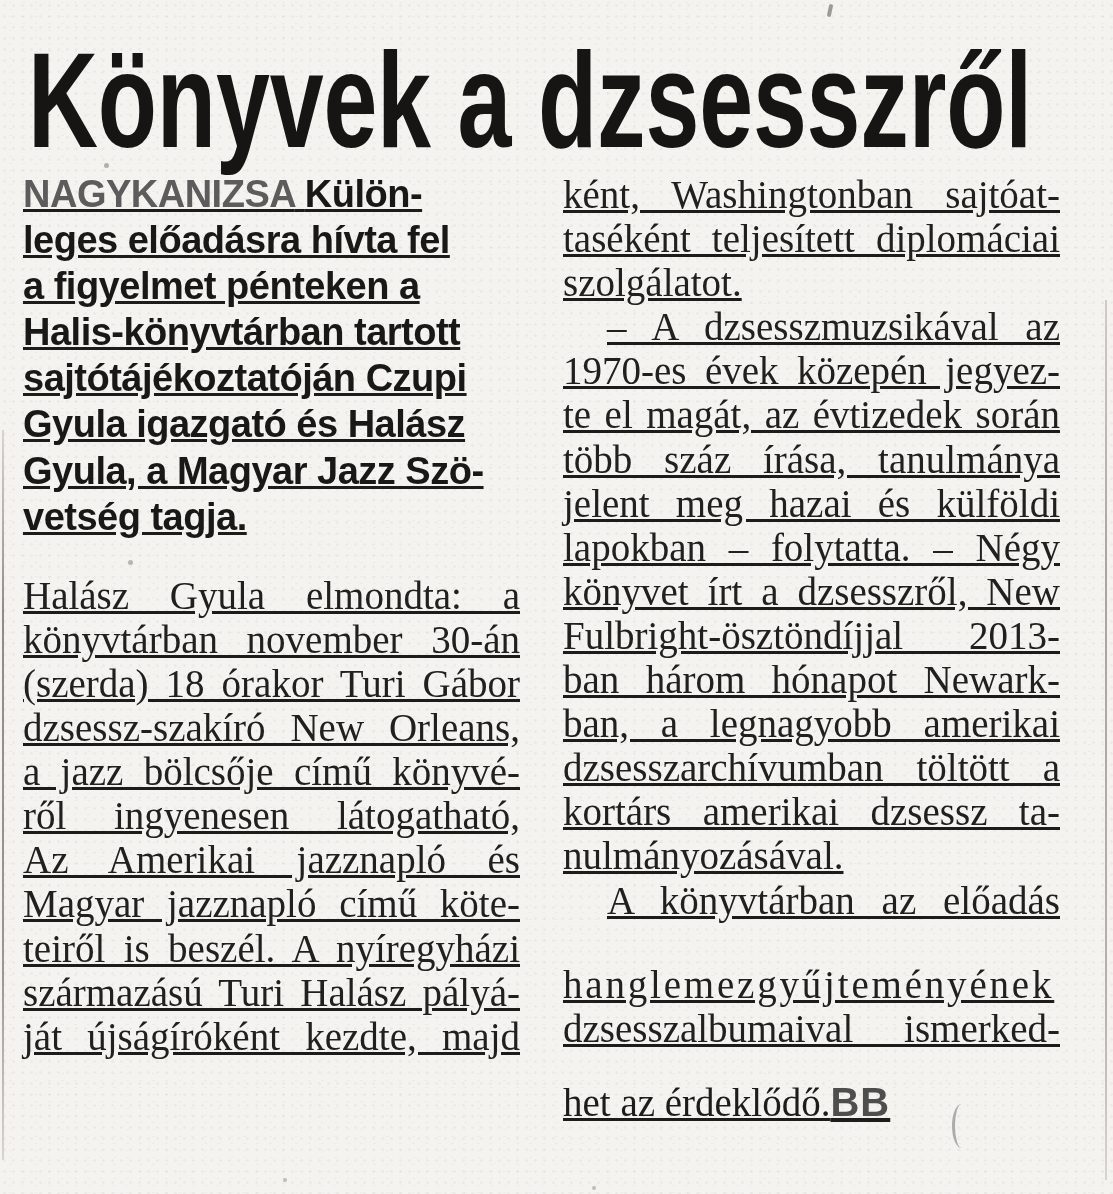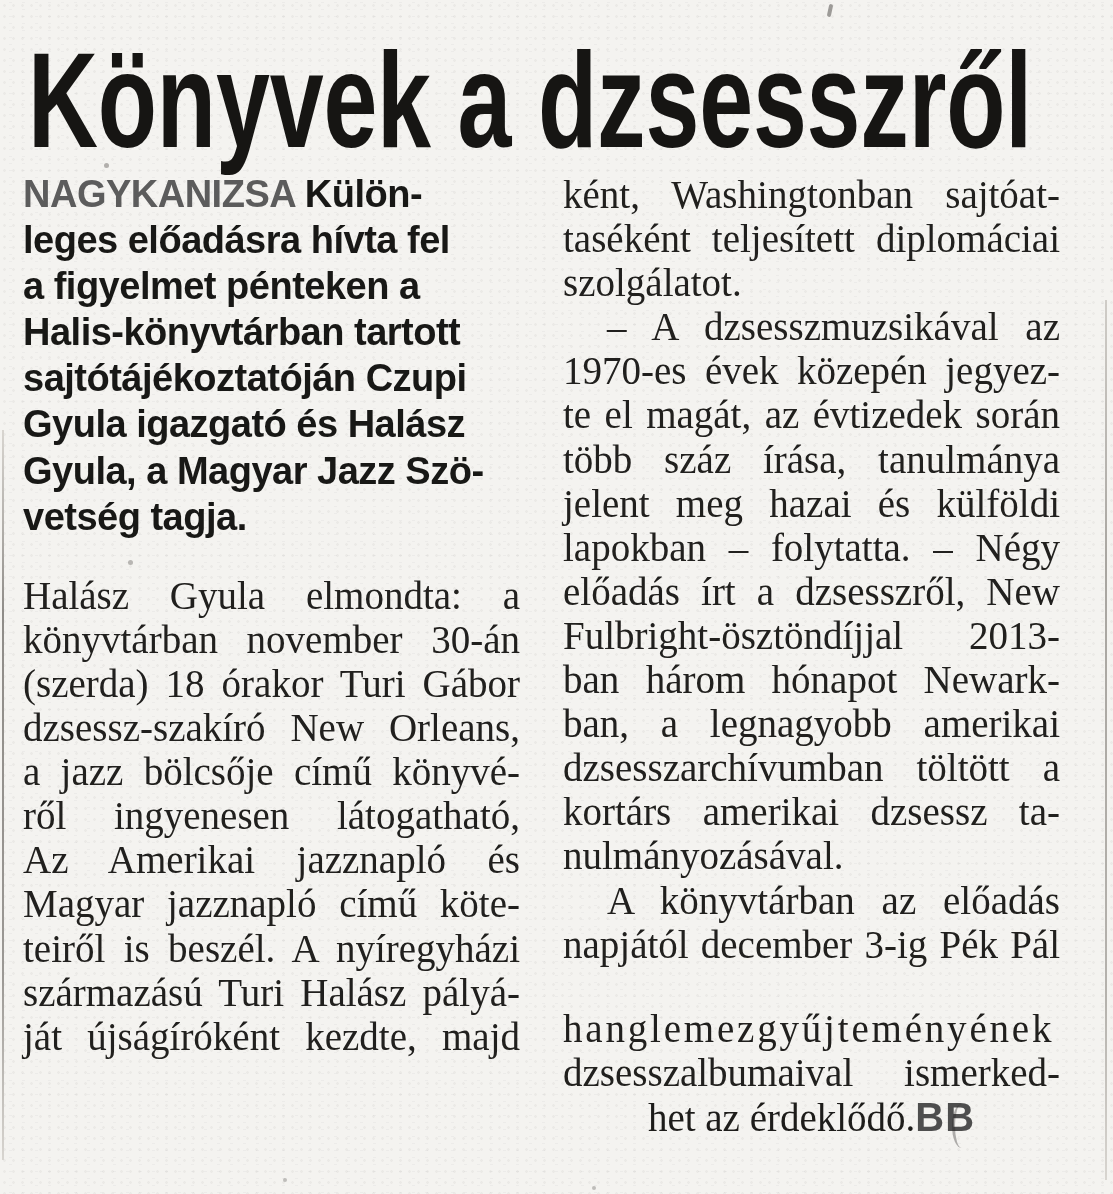--- a/index.html
+++ b/index.html
@@ -33,21 +33,21 @@
     white-space: nowrap;
   }
   .headline-inner {
     display: inline-block;
     transform: scaleX(0.713);
     transform-origin: 0 0;
     letter-spacing: -0.002em;
   }
 
   
-  .col { position: absolute; }
+  .col { position: absolute; text-decoration: underline; }
   .col1 { left: 23px;  top: 171px; width: 497px; }
   .col2 { left: 563px; top: 173px; width: 497px; }
 
   .line {
     text-align: justify;
     text-align-last: justify;
     white-space: normal;
   }
   .line.last { text-align-last: left; }
   .line.indent { text-indent: 44px; }
@@ -71,24 +71,25 @@
   
   .para {
     font-size: 39px;
     line-height: 44.1px;
     color: #21201e;
   }
   .col1-body { margin-top: 34px; }
 
   .byline-line {
     display: flex;
-    justify-content: center;
+    justify-content: flex-start;
     align-items: baseline;
     font-size: 39px;
     line-height: 44.1px;
+    margin-top: 29px;
   }
   .byline {
     font-family: "Liberation Sans", "DejaVu Sans", sans-serif;
     font-weight: bold;
     font-size: 40px;
     letter-spacing: 1px;
     color: #4e4e4e;
   }
 
   
@@ -161,32 +162,31 @@
         <div class="line last">szolgálatot.</div>
       </div>
 
     <div class="para">
         <div class="line indent">– A dzsesszmuzsikával az</div>
         <div class="line">1970-es évek közepén jegyez-</div>
         <div class="line">te el magát, az évtizedek során</div>
         <div class="line">több száz írása, tanulmánya</div>
         <div class="line">jelent meg hazai és külföldi</div>
         <div class="line">lapokban – folytatta. – Négy</div>
-        <div class="line">előadás írt a dzsesszről, New</div>
+        <div class="line">könyvet írt a dzsesszről, New</div>
         <div class="line">Fulbright-ösztöndíjjal 2013-</div>
         <div class="line">ban három hónapot Newark-</div>
         <div class="line">ban, a legnagyobb amerikai</div>
         <div class="line">dzsesszarchívumban töltött a</div>
         <div class="line">kortárs amerikai dzsessz ta-</div>
         <div class="line last">nulmányozásával.</div>
       </div>
 
     <div class="para">
         <div class="line indent">A könyvtárban az előadás</div>
-        <div class="line">napjától december 3-ig Pék Pál</div>
         <div class="line spread">hanglemezgyűjteményének</div>
         <div class="line">dzsesszalbumaival ismerked-</div>
       </div>
 
     <div class="byline-line">
       <span>het az érdeklődő.</span>
       <span class="byline">BB</span>
     </div>
   </div>
 

